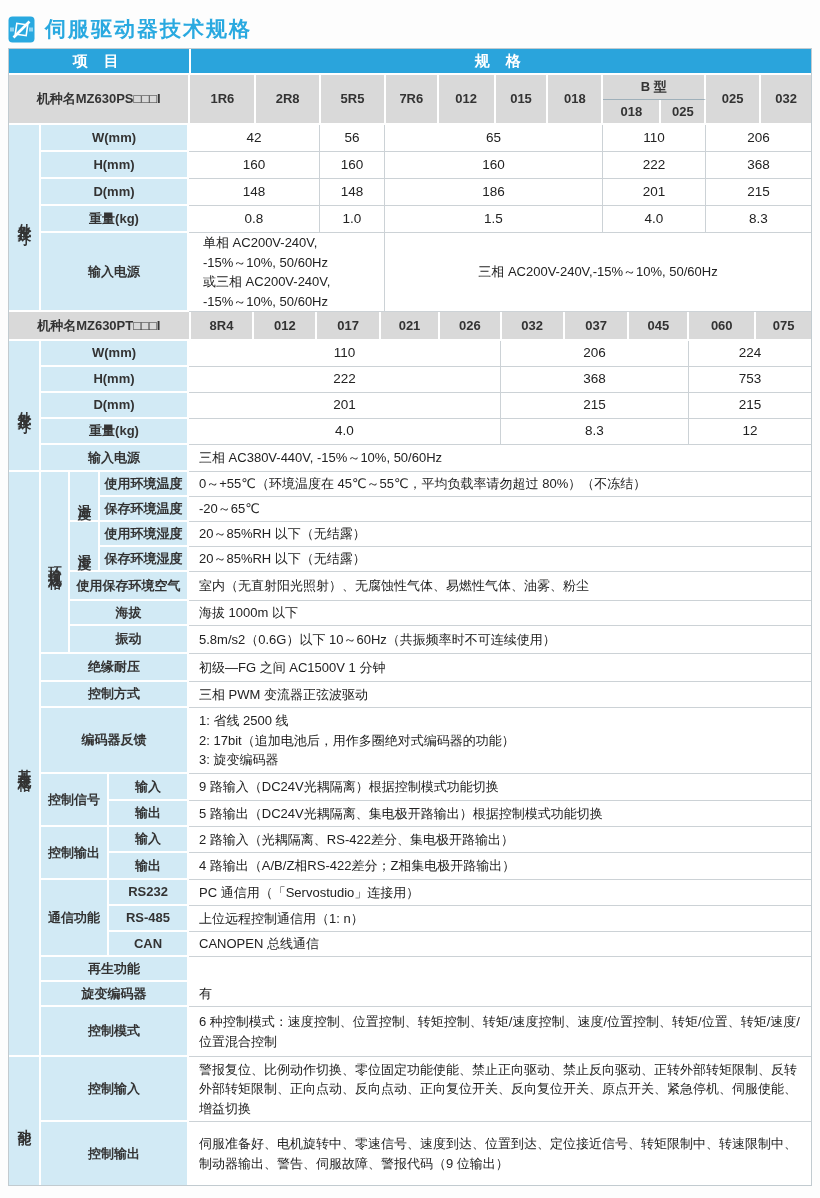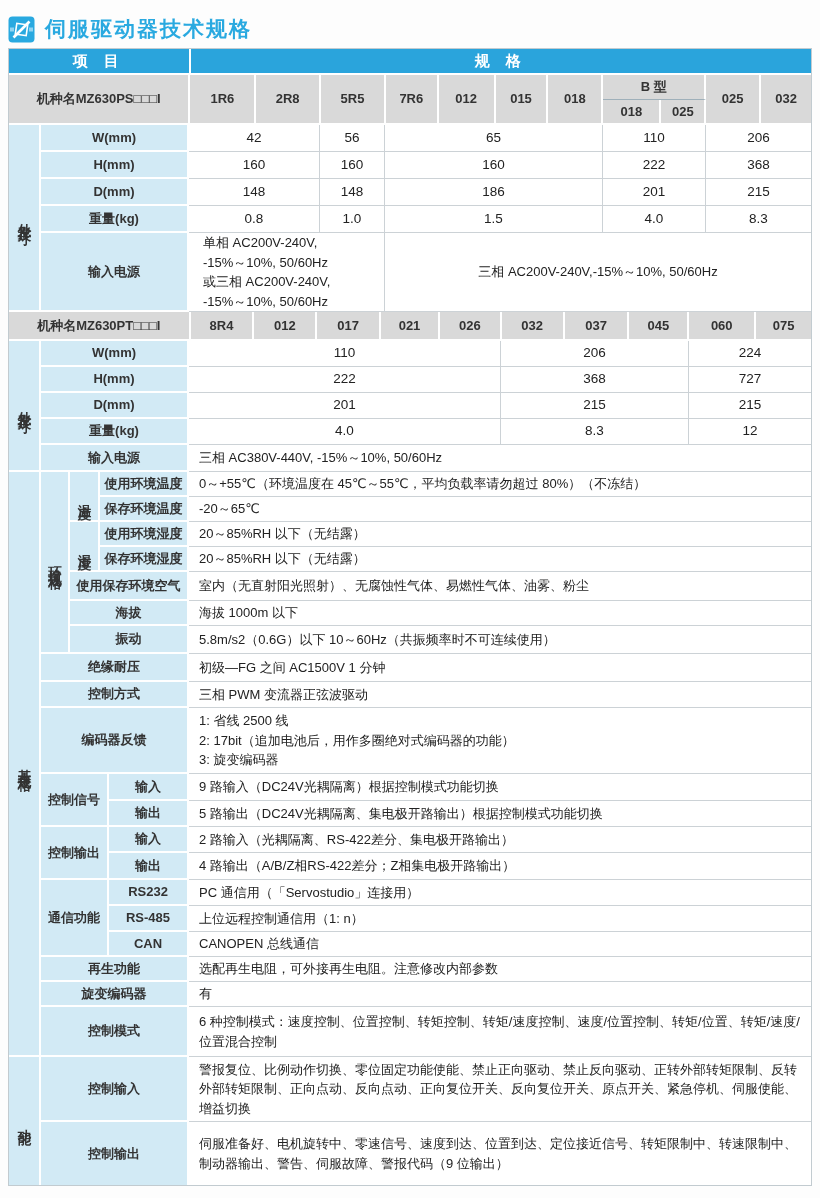--- a/index.html
+++ b/index.html
@@ -145,21 +145,21 @@
       <div class="row" style="height:26px">
         <div class="c lblc" style="width:148px">W(mm)</div>
         <div class="c valc num" style="width:312px">110</div>
         <div class="c valc num" style="width:188px">206</div>
         <div class="c valc num" style="width:122px;border-right:none">224</div>
       </div>
       <div class="row" style="height:26px">
         <div class="c lblc" style="width:148px">H(mm)</div>
         <div class="c valc num" style="width:312px">222</div>
         <div class="c valc num" style="width:188px">368</div>
-        <div class="c valc num" style="width:122px;border-right:none">727</div>
+        <div class="c valc num" style="width:122px;border-right:none">753</div>
       </div>
       <div class="row" style="height:26px">
         <div class="c lblc" style="width:148px">D(mm)</div>
         <div class="c valc num" style="width:312px">201</div>
         <div class="c valc num" style="width:188px">215</div>
         <div class="c valc num" style="width:122px;border-right:none">215</div>
       </div>
       <div class="row" style="height:26px">
         <div class="c lblc" style="width:148px">重量(kg)</div>
         <div class="c valc num" style="width:312px">4.0</div>
@@ -285,21 +285,20 @@
           </div>
           <div class="row" style="height:25px">
             <div class="c lblc" style="width:80px">CAN</div>
             <div class="c valc vtext" style="width:622px;border-right:none">CANOPEN 总线通信</div>
           </div>
         </div>
       </div>
 
       <div class="row" style="height:25px">
         <div class="c lblc" style="width:148px">再生功能</div>
-        <div class="c valc vtext" style="width:622px;border-right:none">选配再生电阻，可外接再生电阻。注意修改内部参数</div>
       </div>
       <div class="row" style="height:25px">
         <div class="c lblc" style="width:148px">旋变编码器</div>
         <div class="c valc vtext" style="width:622px;border-right:none">有</div>
       </div>
       <div class="row" style="height:50px">
         <div class="c lblc" style="width:148px">控制模式</div>
         <div class="c valc vtext" style="width:622px;border-right:none">6 种控制模式：速度控制、位置控制、转矩控制、转矩/速度控制、速度/位置控制、转矩/位置、转矩/速度/位置混合控制</div>
       </div>
     </div>

